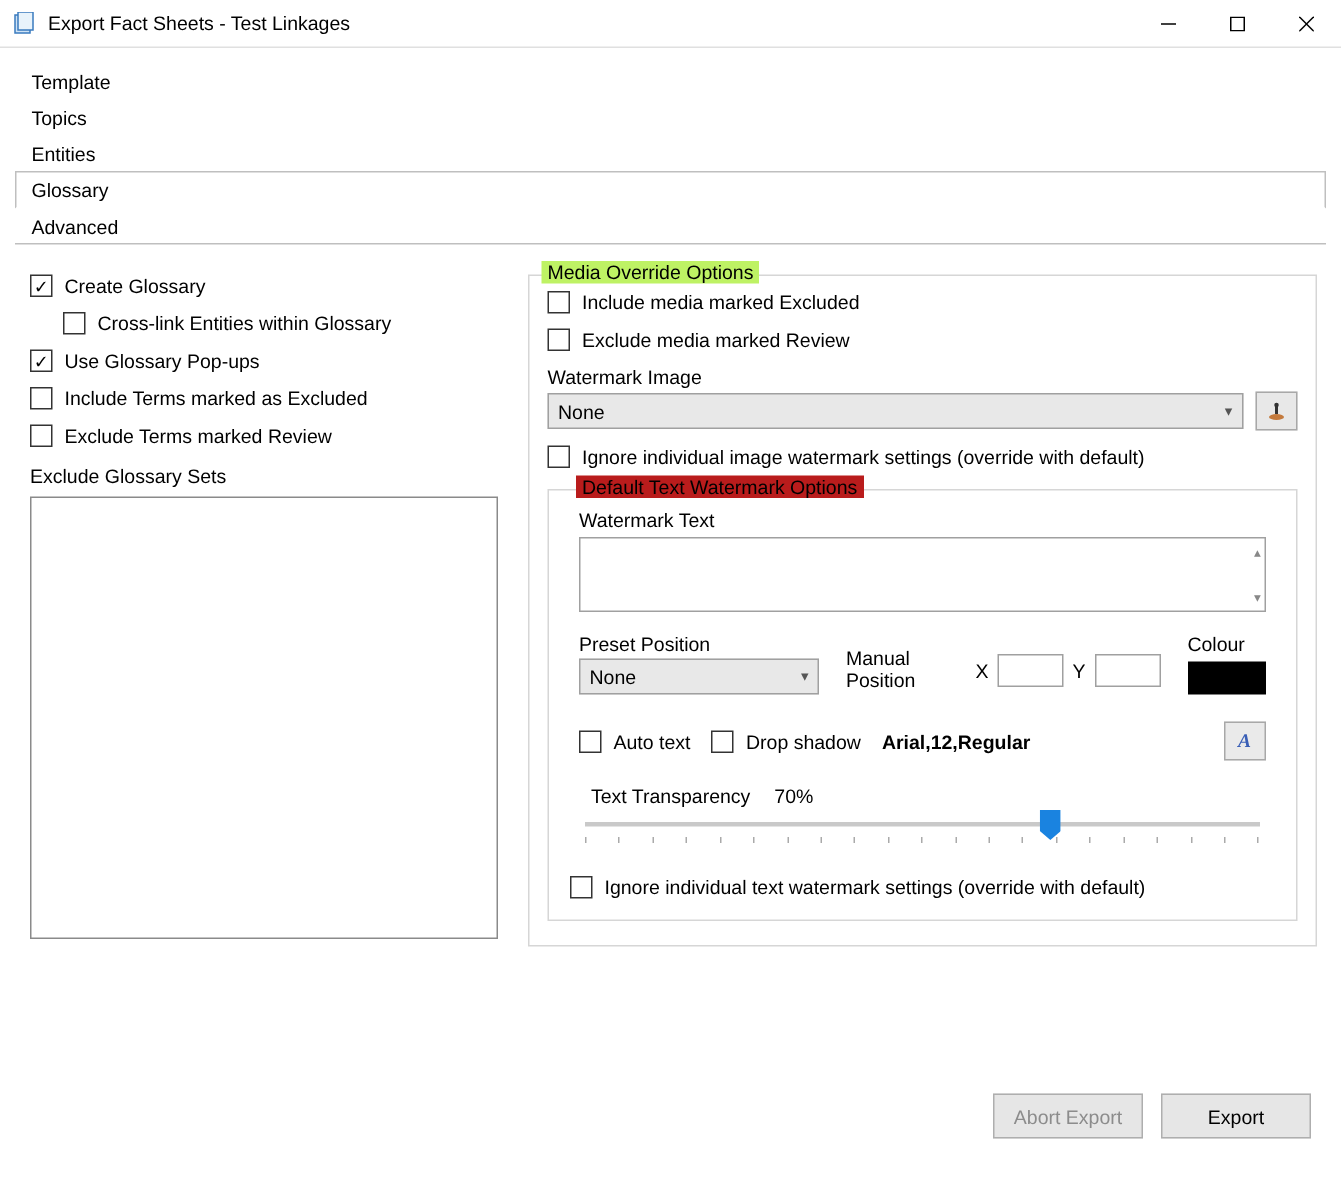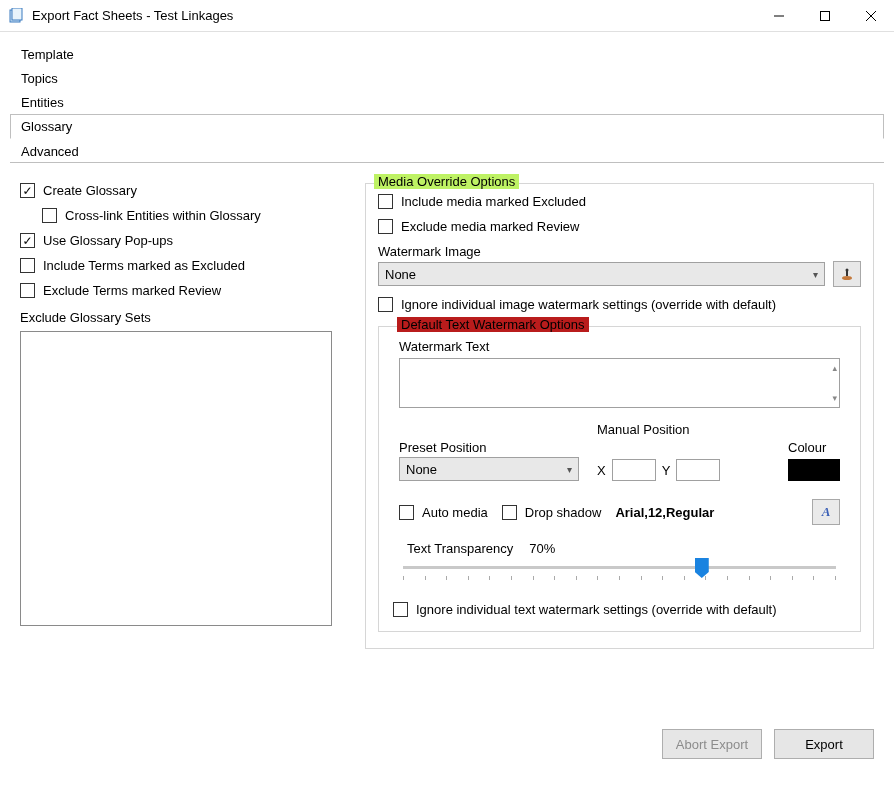--- a/index.html
+++ b/index.html
@@ -30,21 +30,21 @@
 .select .chev { font-size: 10px; color: #555; }
 .icon-btn { width: 28px; height: 26px; border: 1px solid #a8a8a8; background: #e8e8e8; display: flex; align-items: center; justify-content: center; }
 .inner-fieldset { border: 1px solid #d6d6d6; padding: 12px 14px 14px 14px; position: relative; margin-top: 14px; }
 .inner-fieldset .legend { position: absolute; top: -10px; left: 8px; background: #b91c1c; padding: 0 4px; margin-left: 10px; }
 .textarea { width: 100%; height: 50px; border: 1px solid #a0a0a0; position: relative; margin-top: 4px; }
 .textarea .up, .textarea .down { position: absolute; right: 2px; font-size: 9px; color: #888; }
 .textarea .up { top: 4px; } .textarea .down { bottom: 4px; }
 .row-flex { display: flex; align-items: flex-end; gap: 18px; margin-top: 14px; }
 .preset-col { width: 180px; }
 .preset-col .select { width: 100%; }
-.manual-col { display: flex; flex-direction: column; gap: 20px; }
+.manual-col { display: flex; flex-direction: row; gap: 20px; }
 .manual-inputs { display: flex; align-items: center; gap: 6px; }
 .num-input { width: 44px; height: 22px; border: 1px solid #a0a0a0; }
 .colour-col { display: flex; flex-direction: column; gap: 2px; align-items: flex-start; margin-left: auto; }
 .colour-swatch { width: 52px; height: 22px; background: #000; }
 .opts-row { display: flex; align-items: center; gap: 14px; margin-top: 18px; }
 .font-desc { font-weight: bold; }
 .font-btn { width: 28px; height: 26px; border: 1px solid #a8a8a8; background: #eaeaea; display: flex; align-items: center; justify-content: center; font-style: italic; font-weight: bold; color: #3a5fb6; font-family: "Times New Roman", serif; margin-left: auto; }
 .trans-row { display: flex; align-items: center; gap: 16px; margin: 16px 0 4px 8px; }
 .slider-wrap { position: relative; height: 24px; margin: 0 4px 8px 4px; }
 .slider-track { position: absolute; left: 0; right: 0; top: 6px; height: 3px; background: #c9c9c9; }
@@ -182,21 +182,21 @@
             </div>
             <div class="colour-col">
               <div class="field-label-sm">Colour</div>
               <div class="colour-swatch"></div>
             </div>
           </div>
 
           <div class="opts-row">
             <div class="chk-row" style="margin:0;">
                 <span class="chk"></span>
-                <span>Auto media</span>
+                <span>Auto text</span>
               </div>
             <div class="chk-row" style="margin:0;">
                 <span class="chk"></span>
                 <span>Drop shadow</span>
               </div>
             <span class="font-desc">Arial,12,Regular</span>
             <div class="font-btn">A</div>
           </div>
 
           <div class="trans-row">

